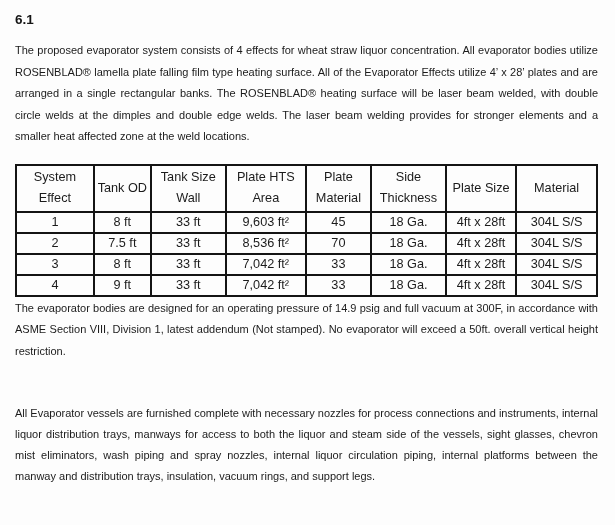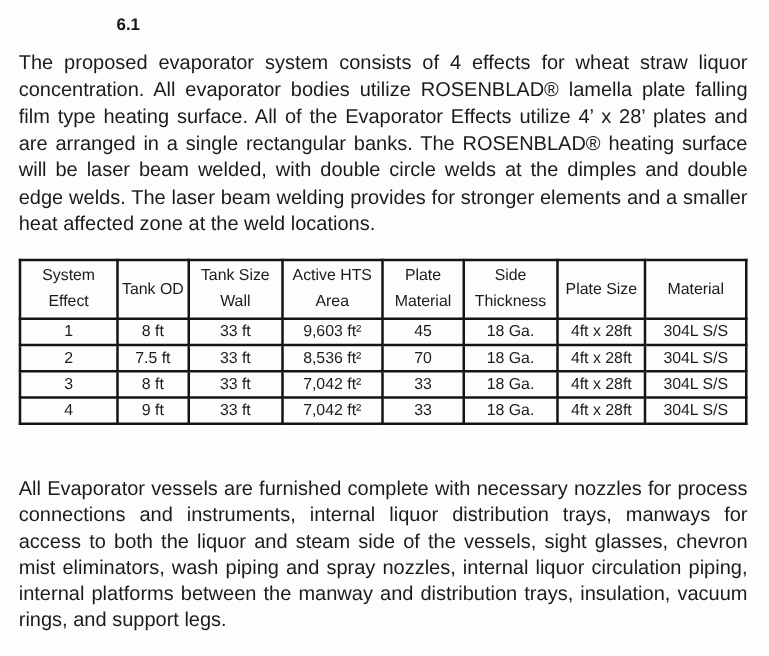--- a/index.html
+++ b/index.html
@@ -21,24 +21,23 @@
   .heading {
     display: flex;
     font-weight: bold;
     font-size: 13.5px;
     color: #141414;
     margin-top: 3px;
   }
   .heading .num {
     width: 97px;
     flex: 0 0 auto;
-    text-align: right;
   }
   .para {
-    font-size: 16px;
+    font-size: 11px;
     line-height: 21.5px;
     text-align: justify;
     margin: 0;
     color: #1b1b1b;
   }
   .para-intro { margin-top: 13px; }
   .spec-table {
     width: 100%;
     border-collapse: collapse;
     margin-top: 16px;
@@ -84,21 +83,21 @@
       <col style="width:11.2%">
         <col style="width:12.9%">
         <col style="width:12.1%">
         <col style="width:13.9%">
     </colgroup>
     <thead>
       <tr>
         <th>System Effect</th>
         <th>Tank OD</th>
         <th>Tank Size Wall</th>
-        <th>Active HTS Area</th>
+        <th>Plate HTS Area</th>
         <th>Plate Material</th>
         <th>Side Thickness</th>
         <th>Plate Size</th>
         <th>Material</th>
       </tr>
     </thead>
     <tbody>
       <tr>
         <td>1</td>
         <td>8 ft</td>
@@ -135,16 +134,17 @@
         <td>33 ft</td>
         <td>7,042 ft²</td>
         <td>33</td>
         <td>18 Ga.</td>
         <td>4ft x 28ft</td>
         <td>304L S/S</td>
       </tr>
     </tbody>
   </table>
 
+  <p class="para para-design">The evaporator bodies are designed for an operating pressure of 14.9 psig and full vacuum at 300F, in accordance with ASME Section VIII, Division 1, latest addendum (Not stamped). No evaporator will exceed a 50ft. overall vertical height restriction.</p>
 
   <p class="para para-furnished">All Evaporator vessels are furnished complete with necessary nozzles for process connections and instruments, internal liquor distribution trays, manways for access to both the liquor and steam side of the vessels, sight glasses, chevron mist eliminators, wash piping and spray nozzles, internal liquor circulation piping, internal platforms between the manway and distribution trays, insulation, vacuum rings, and support legs.</p>
 
 </div>
 
 </body></html>

